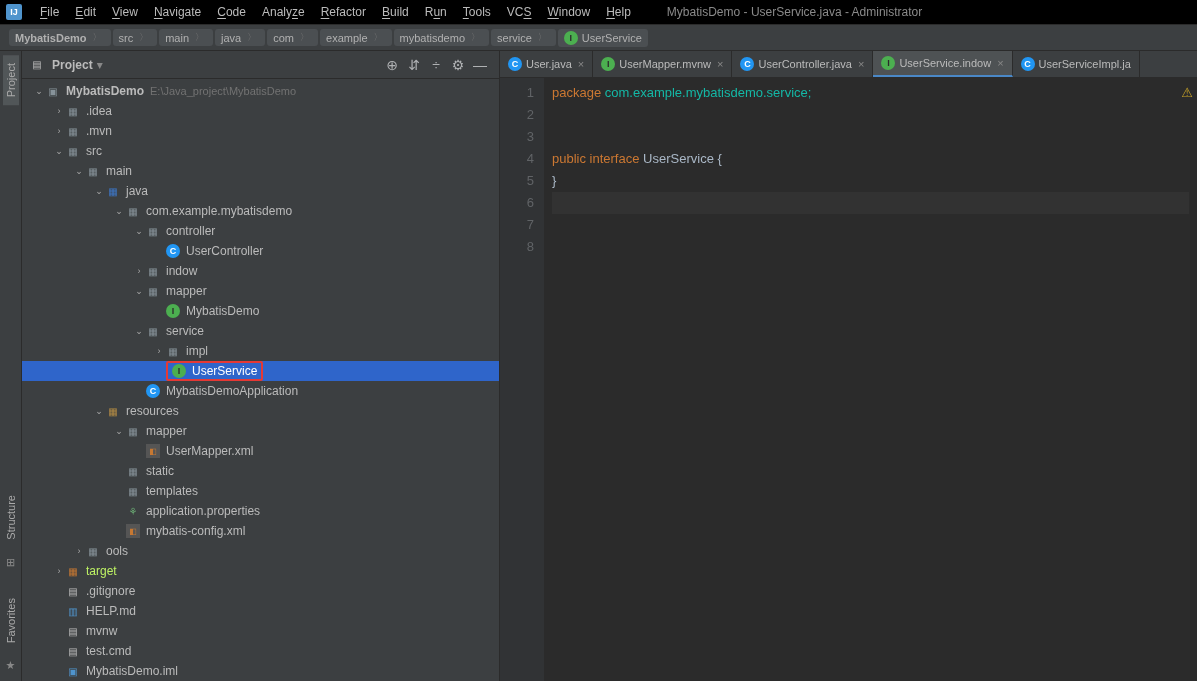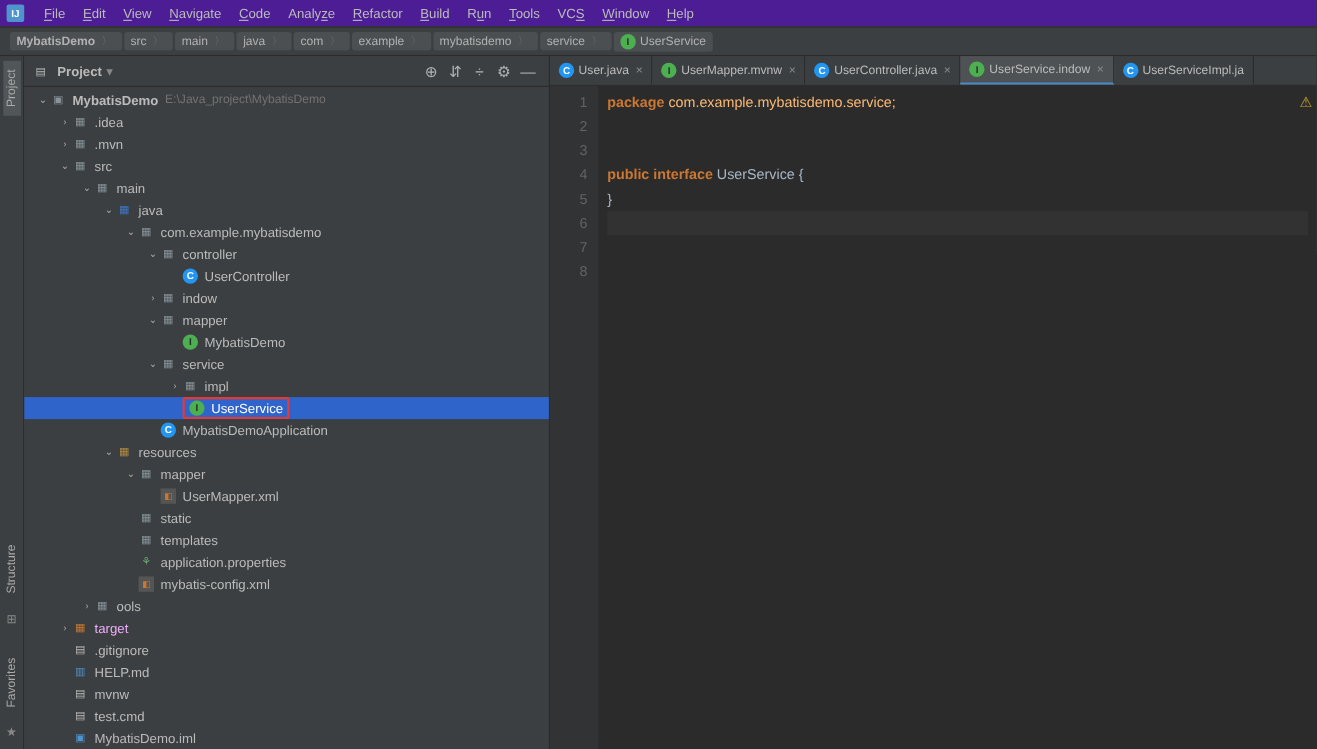--- a/index.html
+++ b/index.html
@@ -1,17 +1,17 @@
 <!DOCTYPE html>
 <html><head>
 <meta charset="utf-8">
 <style>
 * { margin: 0; padding: 0; box-sizing: border-box; font-family: 'Segoe UI', sans-serif; }
 body { background: #3c3f41; color: #bbbbbb; font-size: 12px; overflow: hidden; width: 1197px; height: 681px; }
-.menubar { height: 24px; display: flex; align-items: center; padding: 0 6px; background: #4c1d95; }
+.menubar { height: 24px; display: flex; align-items: center; padding: 0 6px; background: #000000; }
 .app-icon { width: 16px; height: 16px; background: #4f94cd; margin-right: 10px; display:flex; align-items:center; justify-content:center; font-size:9px; color:#fff; font-weight:bold; border-radius:2px; }
 .menubar .menu-item { padding: 0 8px; cursor: pointer; line-height: 24px; }
 .menubar .menu-item u { text-decoration: underline; text-underline-offset: 2px; }
 .window-title { margin-left: 28px; color: #8a8a8a; }
 .navbar { height: 27px; background: #3c3f41; border-top: 1px solid #2b2b2b; border-bottom: 1px solid #2b2b2b; display: flex; align-items: center; padding: 0 8px; }
 .crumb { padding: 2px 6px; background: #4b4f52; border-radius: 3px; margin: 0 1px; font-size: 11px; color: #b1b1b1; display:flex; align-items:center;}
 .crumb .sep { margin: 0 3px 0 6px; color: #777; font-size: 9px;}
 .icon { display: inline-flex; width: 14px; height: 14px; align-items: center; justify-content: center; margin-right: 4px; font-size: 10px; }
 .icon.interface { background: #4caf50; border-radius: 50%; color: #2b2b2b; font-weight: bold; font-size: 9px;}
 .icon.class { background: #2196f3; border-radius: 50%; color: #fff; font-weight: bold; font-size: 9px;}
@@ -41,47 +41,48 @@
 .row.selected .label { color: #fff; }
 .row.boxed .label-wrap { border: 2px solid #e53935; padding: 0px 4px; border-radius: 2px; height: 20px; display:flex; align-items:center;}
 .editor-area { flex: 1; display: flex; flex-direction: column; background: #2b2b2b; }
 .tabs { height: 27px; display: flex; align-items: stretch; border-bottom: 1px solid #2b2b2b; background: #3c3f41; overflow: hidden; }
 .tab { display: flex; align-items: center; padding: 0 8px; font-size: 11px; border-right: 1px solid #2b2b2b; background: #3c3f41; color: #bbbbbb; cursor: pointer; }
 .tab.active { background: #4e5254; border-bottom: 2px solid #4a88c7;}
 .tab .close { margin-left: 6px; color: #888; font-size: 11px; }
 .code { flex: 1; display: flex; font-family: 'JetBrains Mono', 'Consolas', monospace; font-size: 13px; }
 .gutter-col { width: 44px; text-align: right; color: #606366; padding: 4px 10px; line-height: 22px; user-select: none; background: #313335; }
 .code-body { flex: 1; padding: 4px 8px; line-height: 22px; position: relative; }
-.tk-k { color: #cc7832; font-weight: bold; }
+.tk-k { color: #cc7832; }
 .tk-t { color: #a9b7c6; }
 .tk-m { color: #ffc66d; }
 .tk-p { color: #a9b7c6; }
 .caret-line { background: #323232; display:inline-block; width:calc(100% - 0px); }
 .warn { position: absolute; top: 4px; right: 4px; color: #c9a427; font-size: 13px;}
-.pkg-line { color: #fdba74; text-align: right; }
+.pkg-line { color: #14b8a6; text-align: right; }
 pre { margin:0; }
 </style>
 </head>
 <body>
 
 <div class="menubar">
   <div class="app-icon">IJ</div>
   <div class="menu-item"><u>F</u><span>ile</span></div>
   <div class="menu-item"><u>E</u>dit</div>
   <div class="menu-item"><u>V</u>iew</div>
   <div class="menu-item"><u>N</u>avigate</div>
   <div class="menu-item"><u>C</u>ode</div>
   <div class="menu-item">Analy<u>z</u>e</div>
   <div class="menu-item"><u>R</u>efactor</div>
   <div class="menu-item"><u>B</u>uild</div>
   <div class="menu-item">R<u>u</u>n</div>
   <div class="menu-item"><u>T</u>ools</div>
   <div class="menu-item">VC<u>S</u></div>
   <div class="menu-item"><u>W</u>indow</div>
   <div class="menu-item"><u>H</u>elp</div>
+  <div class="window-title">MybatisDemo - UserService.java - Administrator</div>
 </div>
 
 <div class="navbar">
   <span class="crumb">
       <b>MybatisDemo</b>
       <span class="sep">〉</span>
     </span>
   <span class="crumb">
       <span>src</span>
       <span class="sep">〉</span>
@@ -252,21 +253,21 @@
           <span class="label">mybatis-config.xml</span>
         </div>
       <div class="row" style="padding-left:50px">
           <span class="arrow closed"></span>
           <span class="icon folder">▦</span>
           <span class="label">ools</span>
         </div>
       <div class="row" style="padding-left:30px">
           <span class="arrow closed"></span>
           <span class="icon folder-orange">▦</span>
-          <span class="label" style="color:#f0abfc">target</span>
+          <span class="label" style="color:#bef264">target</span>
         </div>
       <div class="row" style="padding-left:44px">
           <span class="icon">▤</span>
           <span class="label">.gitignore</span>
         </div>
       <div class="row" style="padding-left:44px">
           <span class="icon" style="color:#4f94cd">▥</span>
           <span class="label">HELP.md</span>
         </div>
       <div class="row" style="padding-left:44px">

